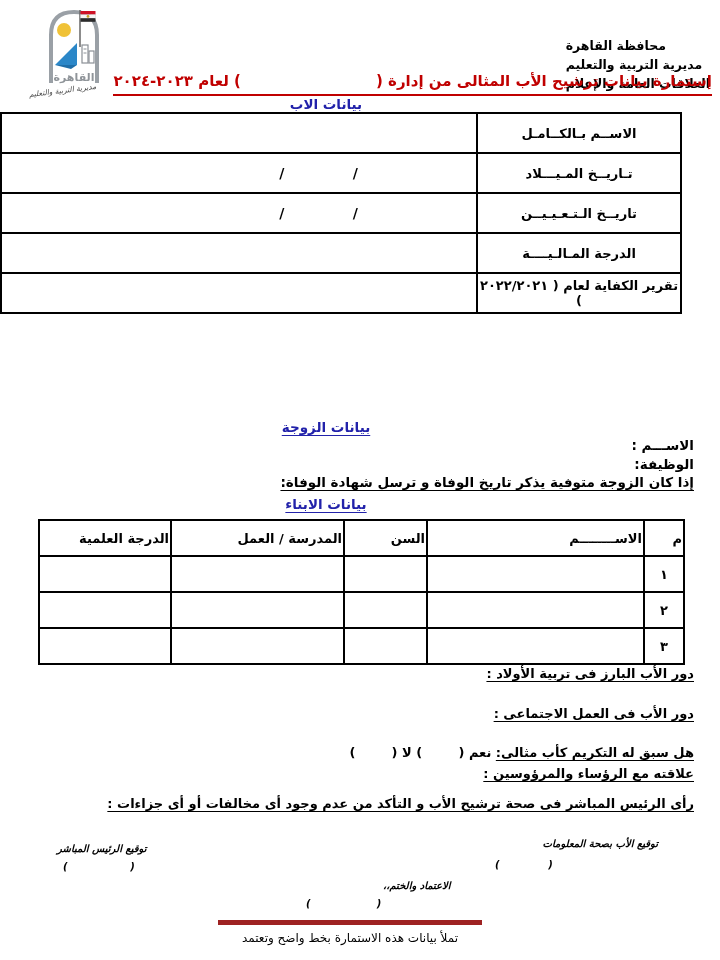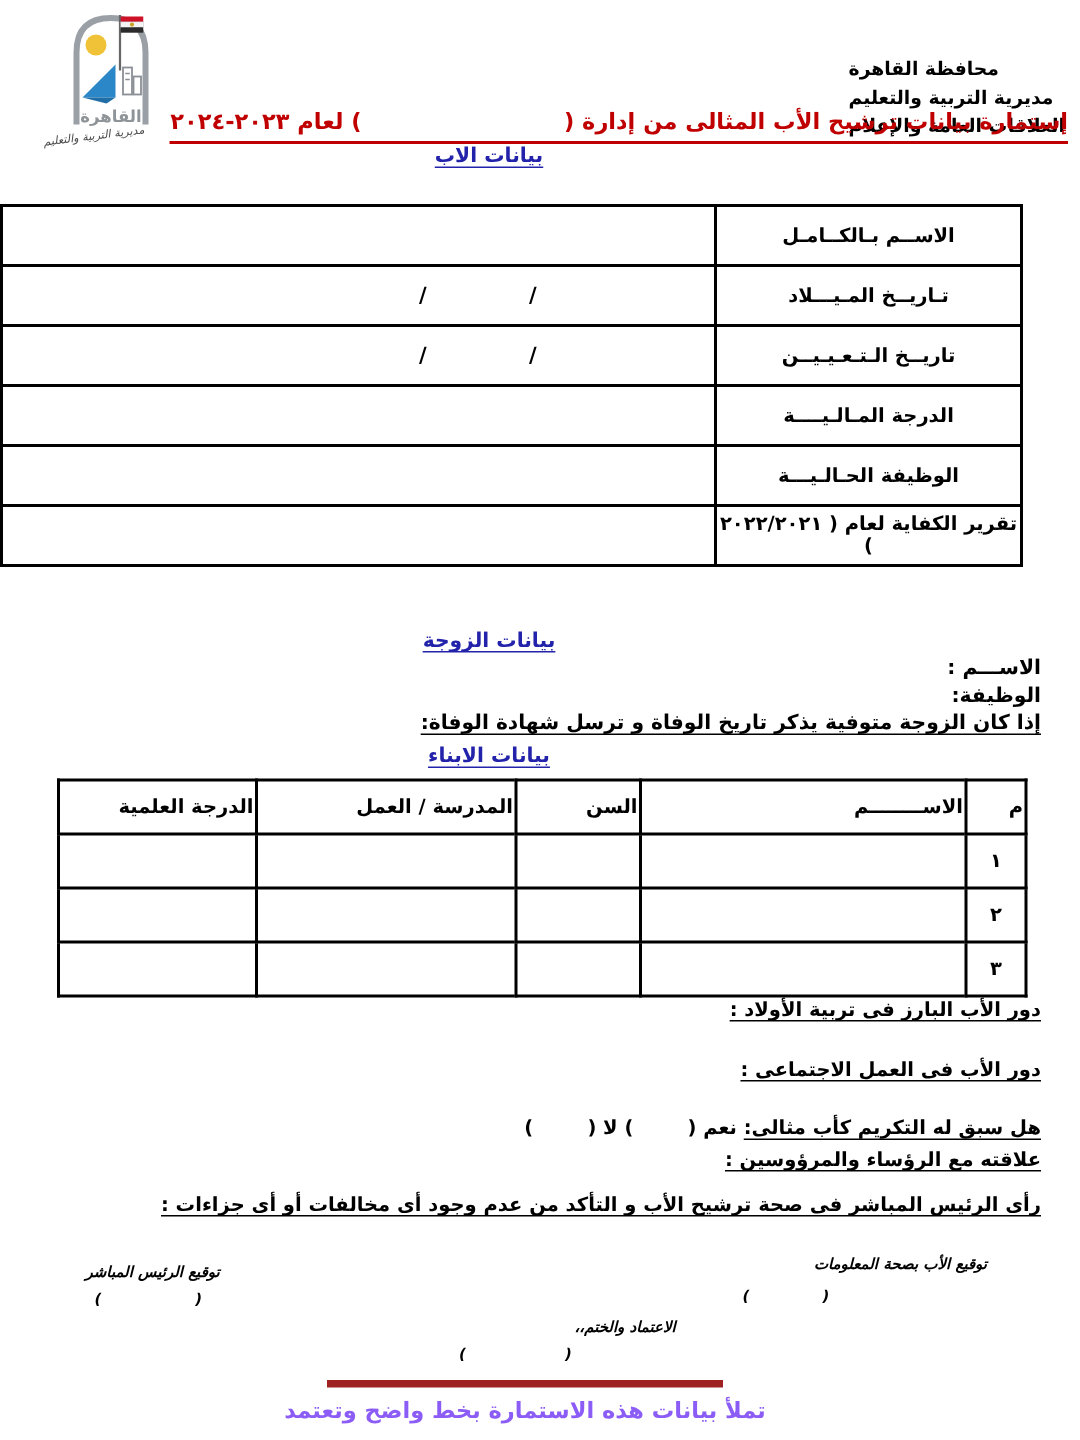--- a/index.html
+++ b/index.html
@@ -20,39 +20,39 @@
   .title-line{top:72px;right:8px;display:inline-flex;align-items:baseline;
     direction:rtl;color:#C00000;font-weight:bold;font-size:15px;
     border-bottom:2px solid #C00000;padding-bottom:4px;white-space:nowrap;}
   .title-gap{width:135px;}
   
   .sec-heading{color:#2222AA;font-weight:bold;font-size:13.5px;
     text-decoration:underline;text-underline-offset:3px;white-space:nowrap;
     transform:translateX(-50%);}
   
   table{border-collapse:collapse;direction:rtl;}
-  .father-table{top:136px;right:38px;}
+  .father-table{top:112px;right:38px;}
   .father-table td{border:2px solid #000;height:36px;font-size:13px;}
   .father-table td.lbl{width:245px;text-align:center;font-weight:bold;}
   .father-table td.val{width:395px;}
   .father-table td.val.datecell{text-align:center;font-weight:bold;
     padding-left:160px;font-size:14px;}
   .children-table{top:519px;right:35px;}
   .children-table td,.children-table th{border:2px solid #000;font-size:13px;}
   .children-table th{height:32px;text-align:right;font-weight:bold;}
   .children-table td{height:32px;text-align:center;font-weight:bold;}
   
   .rline{right:26px;font-size:13px;font-weight:bold;white-space:nowrap;}
   .uline{text-decoration:underline;text-underline-offset:3px;}
   .wife-note{right:26px;font-size:13.5px;font-weight:bold;}
   
   .sig{font-size:10px;font-weight:bold;white-space:nowrap;font-style:italic;}
   .red-divider{left:218px;top:920px;width:264px;height:5px;background:#9E2222;}
   .footer-note{left:350px;top:931px;transform:translateX(-50%);
-    color:#8b5cf6;font-weight:bold;font-size:15px;white-space:nowrap;}
+    color:#000000;font-weight:normal;font-size:12px;white-space:nowrap;}
 </style>
 </head>
 <body>
 
 <div class="abs logo-wrap">
   <svg width="66" height="84" viewBox="0 0 66 84">
 
     <path d="M10,78 L10,30 Q10,7 33,7 Q56,7 56,30 L56,78" fill="#ffffff" stroke="#9aa0a6" stroke-width="4"></path>
 
     <circle cx="23" cy="25" r="7" fill="#F0C237"></circle>
@@ -104,24 +104,20 @@
   <tr>
     <td class="lbl">تـاريــخ المـيـــلاد</td>
     <td class="val datecell">/&nbsp;&nbsp;&nbsp;&nbsp;&nbsp;&nbsp;&nbsp;&nbsp;&nbsp;&nbsp;&nbsp;&nbsp;&nbsp;&nbsp;/</td>
   </tr>
   <tr>
     <td class="lbl">تاريــخ الـتـعـيـيــن</td>
     <td class="val datecell">/&nbsp;&nbsp;&nbsp;&nbsp;&nbsp;&nbsp;&nbsp;&nbsp;&nbsp;&nbsp;&nbsp;&nbsp;&nbsp;&nbsp;/</td>
   </tr>
   <tr>
     <td class="lbl">الدرجة المـالـيــــة</td>
-    <td class="val"></td>
-  </tr>
-  <tr>
-    <td class="lbl">الوظيفة الحـالـيـــة</td>
     <td class="val"></td>
   </tr>
   <tr>
     <td class="lbl">تقرير الكفاية لعام ( ٢٠٢٢/٢٠٢١ )</td>
     <td class="val"></td>
   </tr>
 </tbody>
   </table>
 
 <div class="abs sec-heading" style="top:419px;left:326px;">بيانات الزوجة</div>

